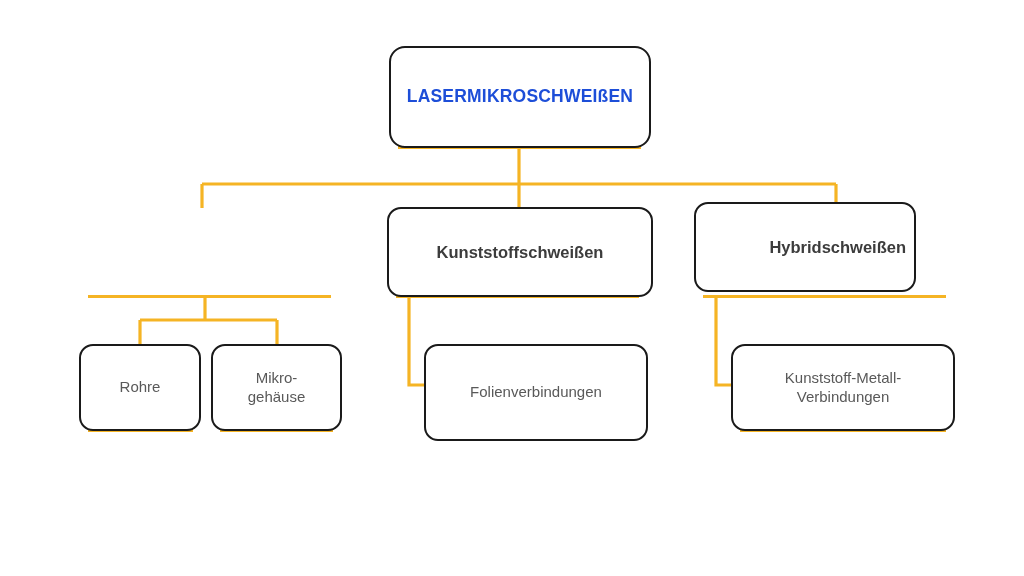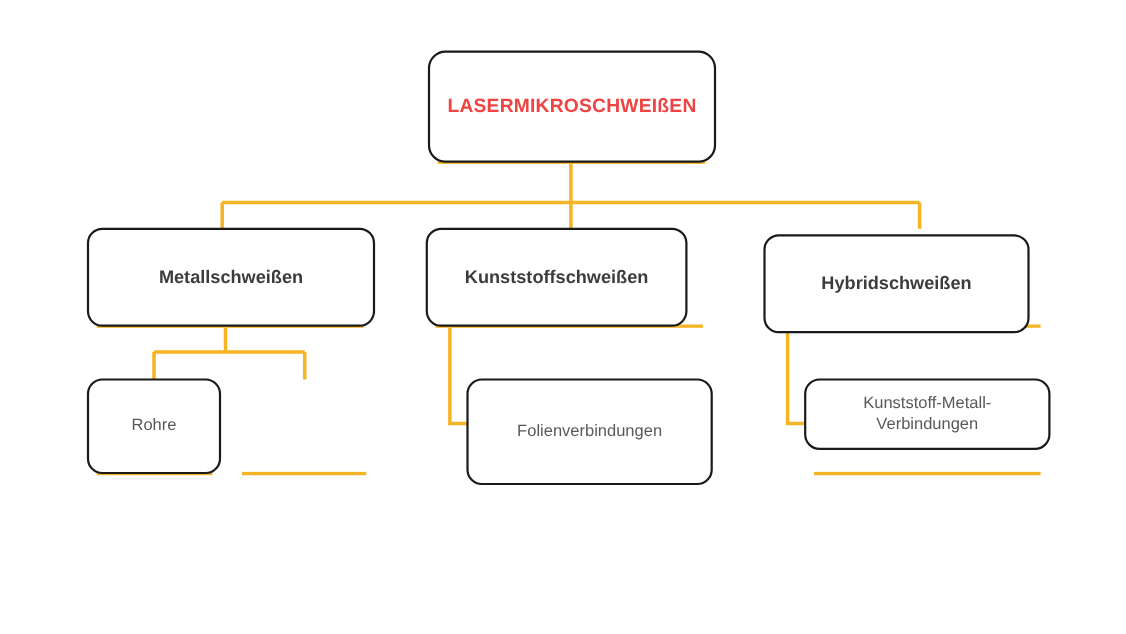--- a/index.html
+++ b/index.html
@@ -43,21 +43,21 @@
     line-height: 1.25;
     white-space: pre-line;
     padding: 0 8px;
   }
   .node.level-0 {
     border-radius: 16px;
   }
   .node.level-0 .node-label {
     font-size: 17.5px;
     font-weight: bold;
-    color: #ef4444;
+    color: #1d4ed8;
     letter-spacing: 0.2px;
   }
   .node.level-1 .node-label {
     font-size: 16.5px;
     font-weight: bold;
     color: #3c3c3c;
   }
   .node.level-2 .node-label {
     font-size: 15px;
     font-weight: normal;
@@ -104,39 +104,40 @@
   <div class="accent-bar" style="left:703px;  top:295px; width:243px;"></div>
   <div class="accent-bar" style="left:88px;   top:429px; width:105px;"></div>
   <div class="accent-bar" style="left:220px;  top:429px; width:113px;"></div>
   <div class="accent-bar" style="left:433px;  top:429px; width:206px;"></div>
   <div class="accent-bar" style="left:740px;  top:429px; width:206px;"></div>
 
   <div class="node level-0" style="left:389px; top:46px; width:262px; height:102px;">
     <span class="node-label">LASERMIKROSCHWEIßEN</span>
   </div>
 
-  <div class="node level-1" style="left:79px; top:207px; width:262px; height:90px;">
-    <span class="node-label">Metallschweißen</span>
-  </div>
 
-  <div class="node level-1" style="left:387px; top:207px; width:238px; height:90px;">
+  <div class="node level-1" style="left:387px; top:207px; width:266px; height:90px;">
     <span class="node-label">Kunststoffschweißen</span>
   </div>
 
-  <div class="node level-1" style="left:694px; top:213px; width:242px; height:90px;">
+  <div class="node level-1" style="left:694px; top:202px; width:222px; height:90px;justify-content:flex-end;">
     <span class="node-label">Hybridschweißen</span>
   </div>
 
   <div class="node level-2" style="left:79px; top:344px; width:122px; height:87px;text-align:center;">
     <span class="node-label">Rohre</span>
   </div>
 
+  <div class="node level-2" style="left:211px; top:344px; width:131px; height:87px;">
+    <span class="node-label">Mikro-
+gehäuse</span>
+  </div>
 
   <div class="node level-2" style="left:424px; top:344px; width:224px; height:97px;">
     <span class="node-label">Folienverbindungen</span>
   </div>
 
-  <div class="node level-2" style="left:731px; top:344px; width:224px; height:65px;">
+  <div class="node level-2" style="left:731px; top:344px; width:224px; height:87px;">
     <span class="node-label">Kunststoff-Metall-
 Verbindungen</span>
   </div>
 
 </div>
 
 </body></html>

